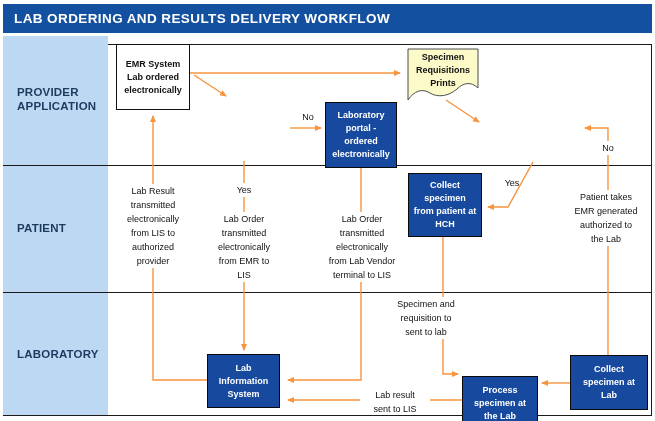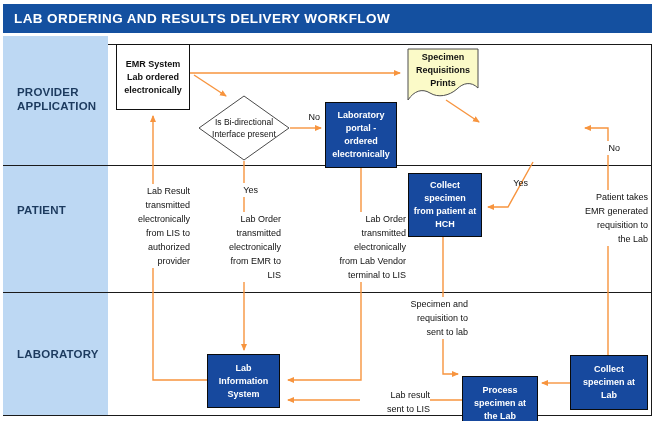--- a/index.html
+++ b/index.html
@@ -36,36 +36,36 @@
     text-align:center;box-sizing:border-box;}
   .navy{background:var(--node-bg);border:1px solid #0a0a0a;color:#fff;font-weight:bold;
     font-size:9px;line-height:13px;}
   .white-box{background:#fff;border:1.5px solid #111;color:#111;font-weight:bold;
     font-size:9px;line-height:13px;}
   .diamond{z-index:3;}
   .diamond .dtext{position:absolute;left:0;top:0;right:0;bottom:0;display:flex;align-items:center;
     justify-content:center;text-align:center;font-size:8.5px;line-height:12px;color:#111;}
   .docshape .dtext{font-weight:bold;}
   
-  .elabel{position:absolute;z-index:4;background:#fff;text-align:right;color:#111;
+  .elabel{position:absolute;z-index:4;background:#fff;text-align:center;color:#111;
     font-size:9px;line-height:14px;}
 </style>
 </head>
 <body>
 
 <div id="canvas">
 
   <div id="header" class="abs">
     <span class="title pre">LAB ORDERING AND RESULTS DELIVERY WORKFLOW</span>
   </div>
 
   <div id="sidebar" class="abs"></div>
   <div class="lane-label pre" style="top:85px;">PROVIDER
 APPLICATION</div>
-  <div class="lane-label pre" style="top:203px;">PATIENT</div>
+  <div class="lane-label pre" style="top:221px;">PATIENT</div>
   <div class="lane-label pre" style="top:347px;">LABORATORY</div>
 
   <div class="hline" style="left:108px;top:44px;width:543px;"></div>
   <div class="hline" style="left:3px;top:165px;width:648px;"></div>
   <div class="hline" style="left:3px;top:292px;width:648px;"></div>
   <div class="hline" style="left:3px;top:415px;width:648px;"></div>
   <div class="vline" style="left:651px;top:44px;height:372px;"></div>
 
   <svg id="connectors" viewBox="0 0 655 421" xmlns="http://www.w3.org/2000/svg">
     <defs>
@@ -95,27 +95,20 @@
 
   <div class="abs docshape" style="left:407px;top:48px;width:72px;height:54px;z-index:3;">
     <svg width="72" height="54" viewBox="0 0 72 54">
       <path d="M1,1 H71 V40 C64,33 56,35 50,41 C42,48 31,50 23,45 C15,40 7,43 1,52 Z" fill="#FBFAC8" stroke="#4d4d4d" stroke-width="1"></path>
     </svg>
     <div class="dtext pre" style="position:absolute;left:0;top:0;width:72px;height:44px;display:flex;align-items:center;justify-content:center;text-align:center;font-size:9px;line-height:13px;color:#111;">Specimen
 Requisitions
 Prints</div>
   </div>
 
-  <div class="abs diamond" style="left:198px;top:95px;width:92px;height:66px;">
-    <svg width="92" height="66" viewBox="0 0 92 66">
-      <polygon points="46,1 91,33 46,65 1,33" fill="#fff" stroke="#4a4a4a" stroke-width="1"></polygon>
-    </svg>
-    <div class="dtext pre">Is Bi-directional
-Interface present</div>
-  </div>
 
   <div class="node navy pre" style="left:325px;top:102px;width:72px;height:66px;">Laboratory
 portal -
 ordered
 electronically</div>
 
 
   <div class="node navy pre" style="left:408px;top:173px;width:74px;height:64px;">Collect
 specimen
 from patient at
@@ -148,21 +141,21 @@
 electronically
 from EMR to
 LIS</div>
   <div class="elabel pre" style="left:318px;top:212px;width:88px;">Lab Order
 transmitted
 electronically
 from Lab Vendor
 terminal to LIS</div>
   <div class="elabel pre" style="left:564px;top:190px;width:84px;">Patient takes
 EMR generated
-requisition to
+authorized to
 the Lab</div>
   <div class="elabel pre" style="left:384px;top:297px;width:84px;">Specimen and
 requisition to
 sent to lab</div>
   <div class="elabel pre" style="left:360px;top:388px;width:70px;height:26px;">Lab result
 sent to LIS</div>
 
 </div>
 
 </body></html>

